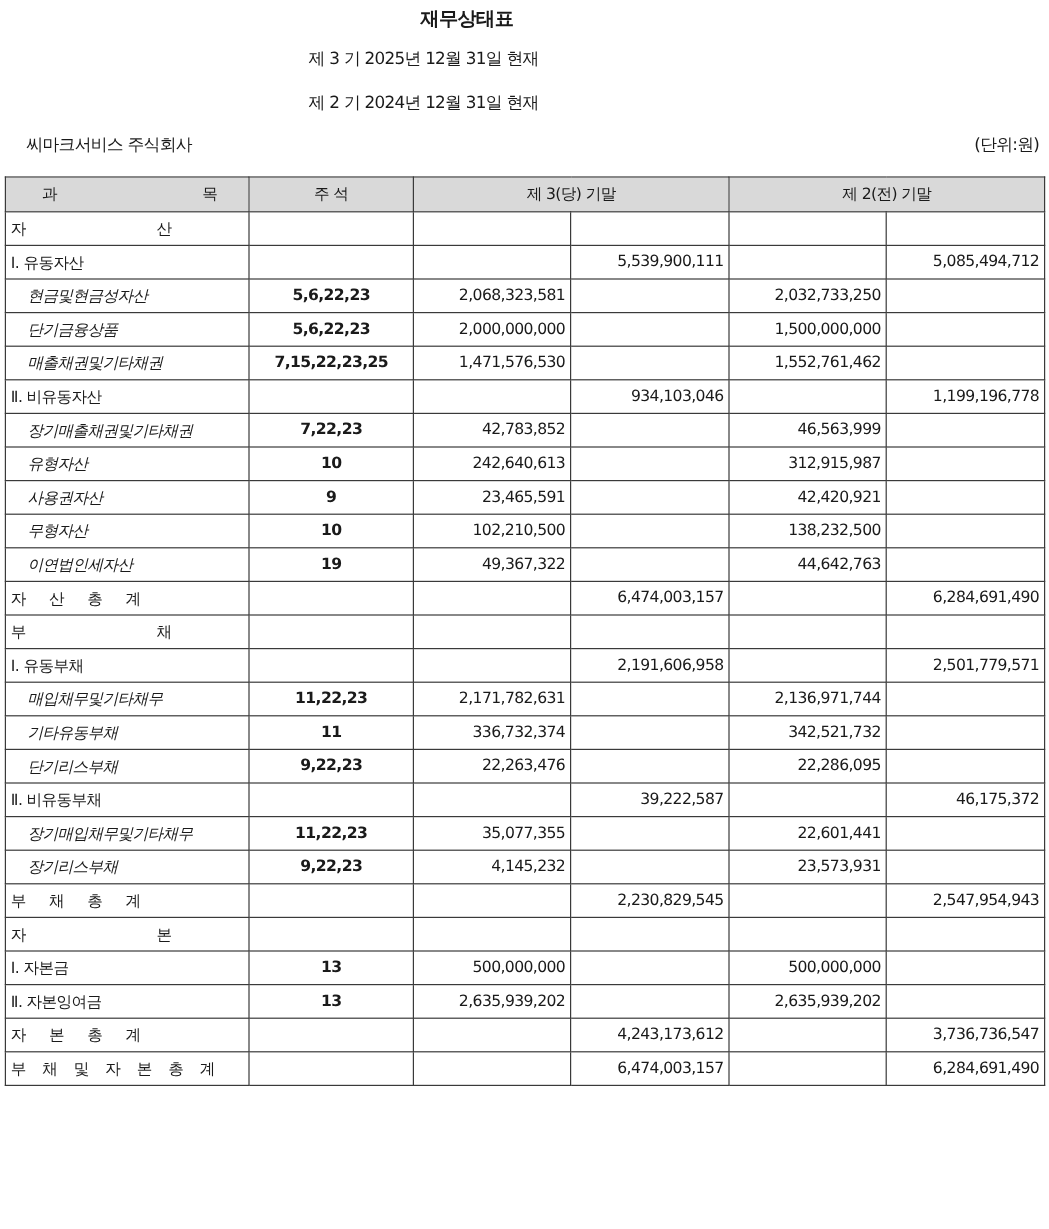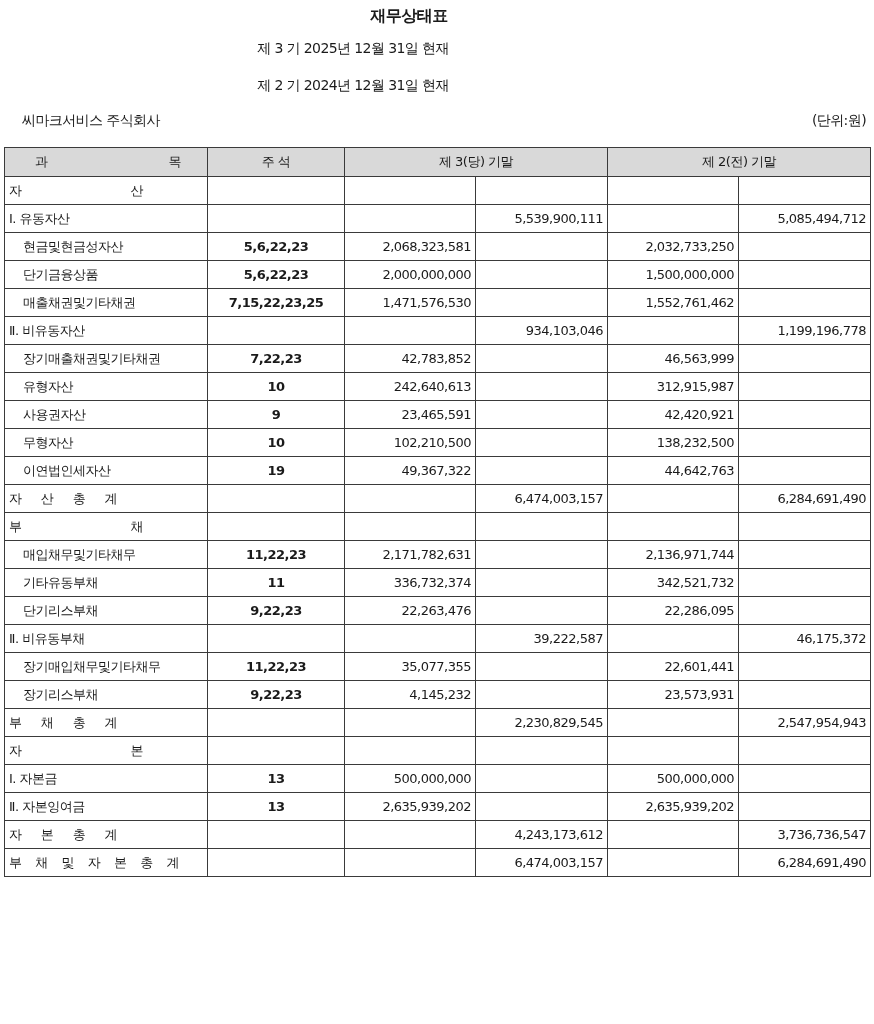--- a/index.html
+++ b/index.html
@@ -2,21 +2,21 @@
 <html><head>
   <meta charset="utf-8">
   <style>
     html, body { margin: 0; padding: 0; background: #ffffff; }
     body {
       width: 874px; height: 1024px; position: relative; overflow: hidden;
       font-family: "DejaVu Sans", sans-serif; color: #1a1a1a;
     }
     .title {
       position: absolute; left: 0; width: 778px; top: 6px;
-      text-align: center; font-size: 16px; font-weight: bold; letter-spacing: -0.5px; margin-left: 20px;
+      text-align: center; font-size: 16px; font-weight: bold; letter-spacing: -0.5px;
     }
     .subtitle {
       position: absolute; left: 0; width: 706px;
       text-align: center; font-size: 14px; letter-spacing: -0.6px;
     }
     .sub1 { top: 40px; }
     .sub2 { top: 77px; }
     .company {
       position: absolute; left: 6px; top: 112px; font-size: 14px; letter-spacing: -0.6px; margin-left: 16px;
     }
@@ -32,21 +32,21 @@
       border: 1.5px solid #3a3a3a; height: 27px; padding: 0 4px;
       white-space: nowrap; overflow: hidden;
     }
     table.fs th {
       background: #d9d9d9; font-weight: normal; height: 28px;
     }
     .c-acct { text-align: left; }
     .c-note { text-align: center; font-weight: bold; }
     .c-num { text-align: right; }
     .lvl1 { padding-left: 4px !important; }
-    .lvl2 { padding-left: 18px !important; }
+    .lvl2 { padding-left: 18px !important; font-style: italic; }
     .spread { display: flex; justify-content: space-between; }
     .hd-acct { display: flex; justify-content: space-between; padding: 0 22px 0 26px; }
   </style>
 </head>
 <body>
 
 <div class="title">재무상태표</div>
 <div class="subtitle sub1">제 3 기 2025년 12월 31일 현재</div>
 <div class="subtitle sub2">제 2 기 2024년 12월 31일 현재</div>
 <div class="company">씨마크서비스 주식회사</div>
@@ -190,20 +190,28 @@
             <span>채</span>
           </div>
         </td>
         <td class="c-note"></td>
         <td class="c-num"></td>
         <td class="c-num"></td>
         <td class="c-num"></td>
         <td class="c-num"></td>
       </tr>
       <tr>
+        <td class="c-acct lvl1">Ⅰ. 유동부채</td>
+        <td class="c-note"></td>
+        <td class="c-num"></td>
+        <td class="c-num">2,191,606,958</td>
+        <td class="c-num"></td>
+        <td class="c-num">2,501,779,571</td>
+      </tr>
+      <tr>
         <td class="c-acct lvl2">매입채무및기타채무</td>
         <td class="c-note">11,22,23</td>
         <td class="c-num">2,171,782,631</td>
         <td class="c-num"></td>
         <td class="c-num">2,136,971,744</td>
         <td class="c-num"></td>
       </tr>
       <tr>
         <td class="c-acct lvl2">기타유동부채</td>
         <td class="c-note">11</td>

